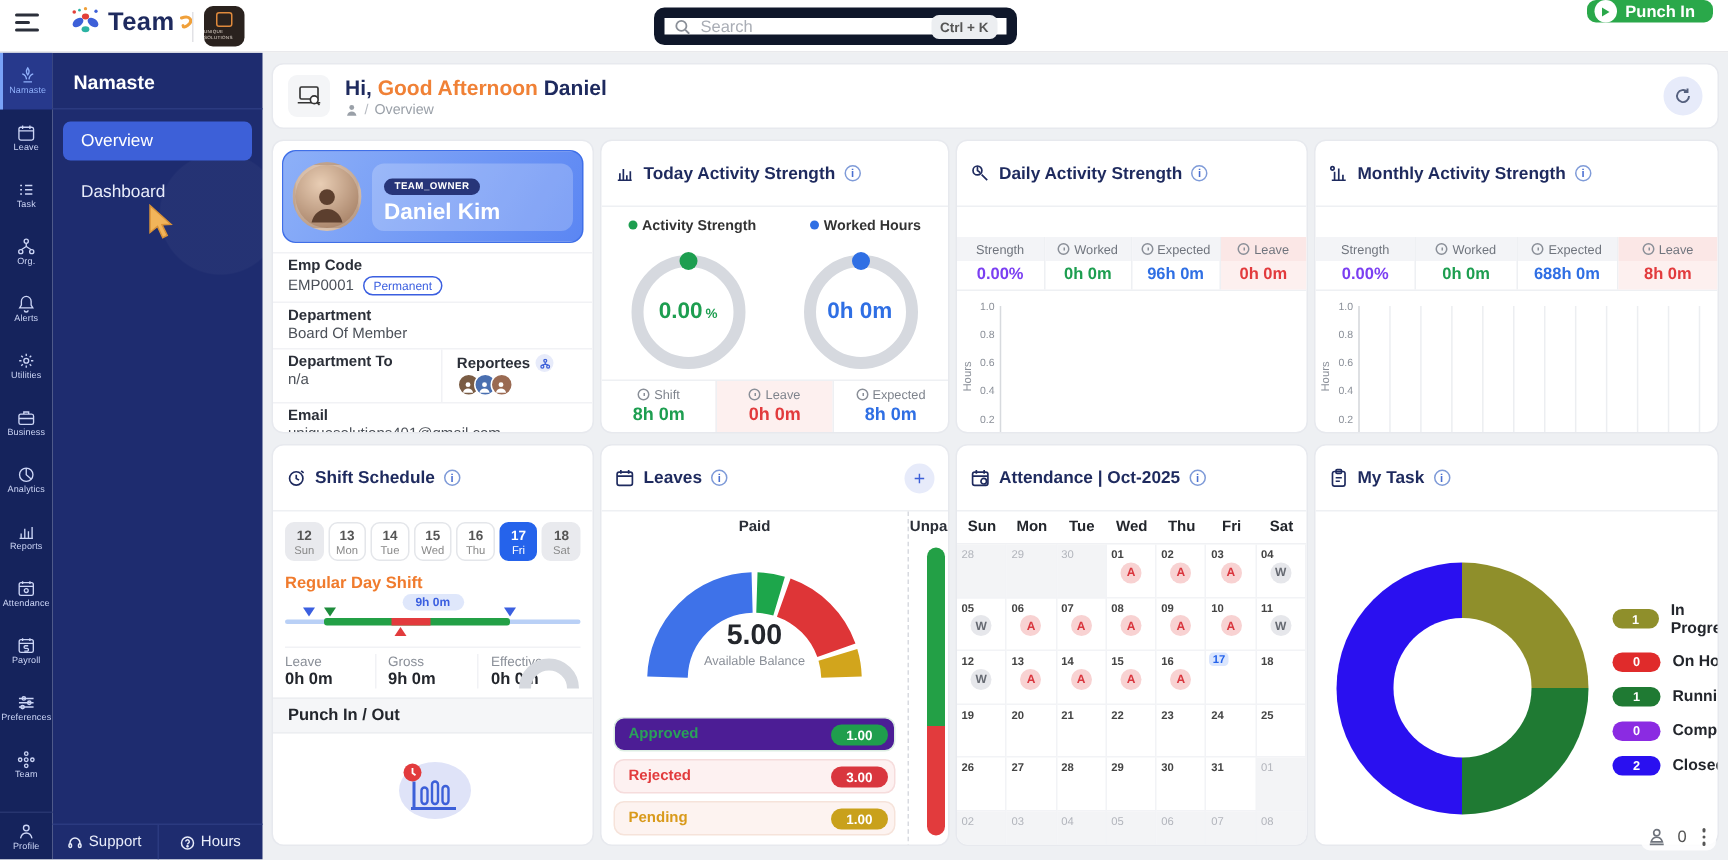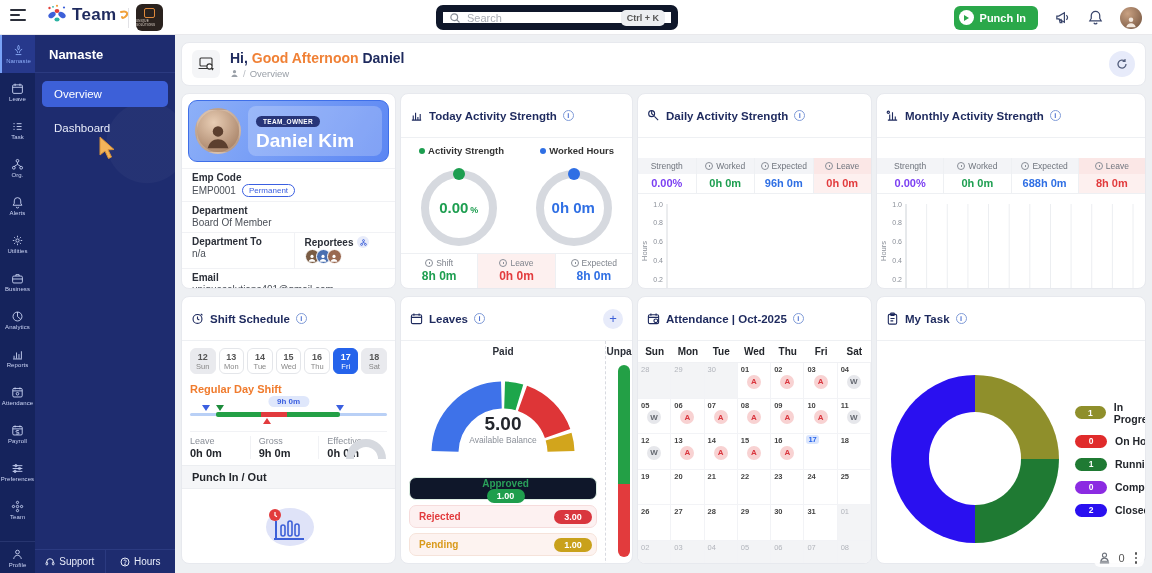--- a/index.html
+++ b/index.html
@@ -14,21 +14,21 @@
   .logo { position:absolute; left:46px; top:4px; display:flex; align-items:center; gap:4px; }
   .logo-text { font-size:17px; font-weight:bold; color:#1e2a5e; letter-spacing:.3px; }
   .brand-badge { position:absolute; left:136px; top:4px; width:27px; height:27px; background:#2a221e; border-radius:6px; display:flex; flex-direction:column; align-items:center; justify-content:center; }
   .brand-badge .bb-mark { width:11px; height:10px; border:1px solid #e08a3c; border-radius:2px; }
   .brand-badge .bb-txt { font-size:3px; color:#e0d6cc; margin-top:1px; letter-spacing:.2px; }
   .topbar-div { position:absolute; left:128px; top:8px; height:20px; border-left:1px solid #e2e2e6; }
   .search-box { position:absolute; left:436px; top:5px; width:242px; height:25px; border:7px solid #0f172a; border-radius:7px; background:#fff; display:flex; align-items:center; padding:0 6px; gap:6px; }
   .search-box input { border:none; outline:none; flex:1; font-size:11px; color:#333; font-family:inherit; background:transparent; }
   .search-box input::placeholder { color:#a9adb5; }
   .kbd { background:#eceef1; border-radius:5px; font-size:9px; color:#555; padding:3px 6px; font-weight:bold; white-space:nowrap; }
-  .top-right { position:absolute; right:10px; top:0; height:35px; display:flex; align-items:center; gap:16px; }
+  .top-right { position:absolute; right:10px; top:0; height:35px; display:flex; align-items:center; gap:16px;flex-direction:column; }
   .punch-btn { display:flex; align-items:center; gap:6px; background:#2aa84a; color:#fff; font-size:11px; font-weight:bold; border:none; border-radius:6px; height:24px; padding:0 12px 0 5px; cursor:pointer; }
   .punch-play { width:15px; height:15px; background:#fff; border-radius:50%; display:flex; align-items:center; justify-content:center; }
   .punch-play i { width:0; height:0; border-left:5px solid #2aa84a; border-top:3px solid transparent; border-bottom:3px solid transparent; margin-left:1px; }
   .tb-ico { width:17px; height:17px; color:#39456b; cursor:pointer; }
   .avatar { width:22px; height:22px; border-radius:50%; background:radial-gradient(circle at 35% 30%, #c9a182, #6d4e3a); display:flex; align-items:flex-end; justify-content:center; overflow:hidden; cursor:pointer; }
   .avatar svg { width:14px; height:14px; color:#f3e8de; }
 
   
   .rail { position:absolute; left:0; top:35px; bottom:0; width:35px; background:#15235c; display:flex; flex-direction:column; z-index:20; }
   .rail-item { height:38px; display:flex; flex-direction:column; align-items:center; justify-content:center; gap:1px; color:#cdd6f6; cursor:pointer; }
@@ -73,21 +73,21 @@
   .info-ico::after { content:'i'; }
   .plus-btn { margin-left:auto; width:20px; height:20px; border-radius:50%; background:#e7ebfa; color:#3d60d8; font-size:13px; display:flex; align-items:center; justify-content:center; cursor:pointer; }
   .plus-btn::after { content:'+'; }
 
   
   .pc-head { margin:6px; border-radius:9px; border:1.5px solid #3f6fe8; background:linear-gradient(120deg,#8db0f8,#5b86f3); height:62px; display:flex; align-items:center; padding:6px; gap:7px; }
   .pc-avatar { width:46px; height:46px; border-radius:50%; background:radial-gradient(circle at 40% 30%, #e8cdb4, #9a7358); border:2px solid #fff3; flex:none; display:flex; align-items:flex-end; justify-content:center; overflow:hidden; }
   .pc-avatar svg { width:30px; height:30px; color:#5c3f2e; }
   .pc-box { background:rgba(255,255,255,.22); border-radius:8px; padding:4px 8px; flex:1; }
   .role-pill { display:inline-block; background:#273579; color:#fff; font-size:6.5px; font-weight:bold; border-radius:8px; padding:2px 7px; letter-spacing:.3px; }
-  .pc-name { color:#fff; font-size:19px; font-weight:bold; margin-top:2px; }
+  .pc-name { color:#fff; font-size:15px; font-weight:bold; margin-top:2px; }
   .pc-row { padding:3px 10px 4px; border-top:1px solid #f1f2f5; }
   .pc-lab { font-size:10px; font-weight:bold; color:#2b2f38; margin-bottom:1px; }
   .pc-val { font-size:10px; color:#4b5058; display:flex; align-items:center; gap:6px; }
   .perm-pill { border:1px solid #3b5fe0; color:#3b5fe0; border-radius:9px; font-size:8px; padding:0 6px; line-height:11px; }
   .pc-two { display:grid; grid-template-columns:1.1fr 1fr; border-top:1px solid #f1f2f5; }
   .pc-two > div { padding:3px 10px 4px; }
   .pc-two > div + div { border-left:1px solid #f1f2f5; }
   .rep-avvies { display:flex; margin-top:1px; }
   .rep-av { width:15px; height:15px; border-radius:50%; border:1px solid #fff; margin-left:-4px; display:flex; align-items:flex-end; justify-content:center; overflow:hidden; }
   .rep-av:first-child { margin-left:0; }
@@ -161,21 +161,21 @@
   .lv-sub { font-size:10px; font-weight:bold; color:#2b2f38; text-align:center; }
   .unpaid-bar { width:12px; height:192px; margin:8px auto 0; border-radius:7px; }
   .lv-gauge { position:relative; width:188px; margin:0 auto; }
   .lv-center { position:absolute; left:0; right:0; top:56px; text-align:center; }
   .lv-balance { font-size:19px; font-weight:bold; color:#23262c; }
   .lv-balance-lab { font-size:8.5px; color:#8a8f98; }
   .lv-rows { margin-top:14px; }
   .lv-row { height:23px; border-radius:7px; display:flex; align-items:center; justify-content:space-between; padding:0 4px 0 9px; margin-bottom:5px; border:1px solid; }
   .lv-row .ll { font-size:10px; font-weight:bold; }
   .lv-pill { min-width:38px; text-align:center; color:#fff; font-size:9px; font-weight:bold; border-radius:9px; padding:2px 0; }
-  .lv-approved { background:#0f172a; border-color:#ddeee3;flex-direction:column; }
+  .lv-approved { background:#4c1d95; border-color:#ddeee3; }
   .lv-rejected { background:#fdf1f1; border-color:#f6dcdc; }
   .lv-pending { background:#fdf3f0; border-color:#f6e3da; }
 
   
   .cal-weekdays { display:grid; grid-template-columns:repeat(7,1fr); border-bottom:1px solid #f0f1f4; }
   .cal-weekdays div { text-align:center; font-size:10px; font-weight:bold; color:#23262c; padding:5px 0; }
   .cal-grid { display:grid; grid-template-columns:repeat(7,1fr); grid-auto-rows:35.5px; }
   .cal-cell { border-right:1px solid #f2f3f6; border-bottom:1px solid #f2f3f6; position:relative; cursor:pointer; }
   .cal-cell .cd { position:absolute; top:2px; left:3px; font-size:7.5px; font-weight:bold; color:#444; }
   .cal-cell.other { background:#f3f4f6; }

